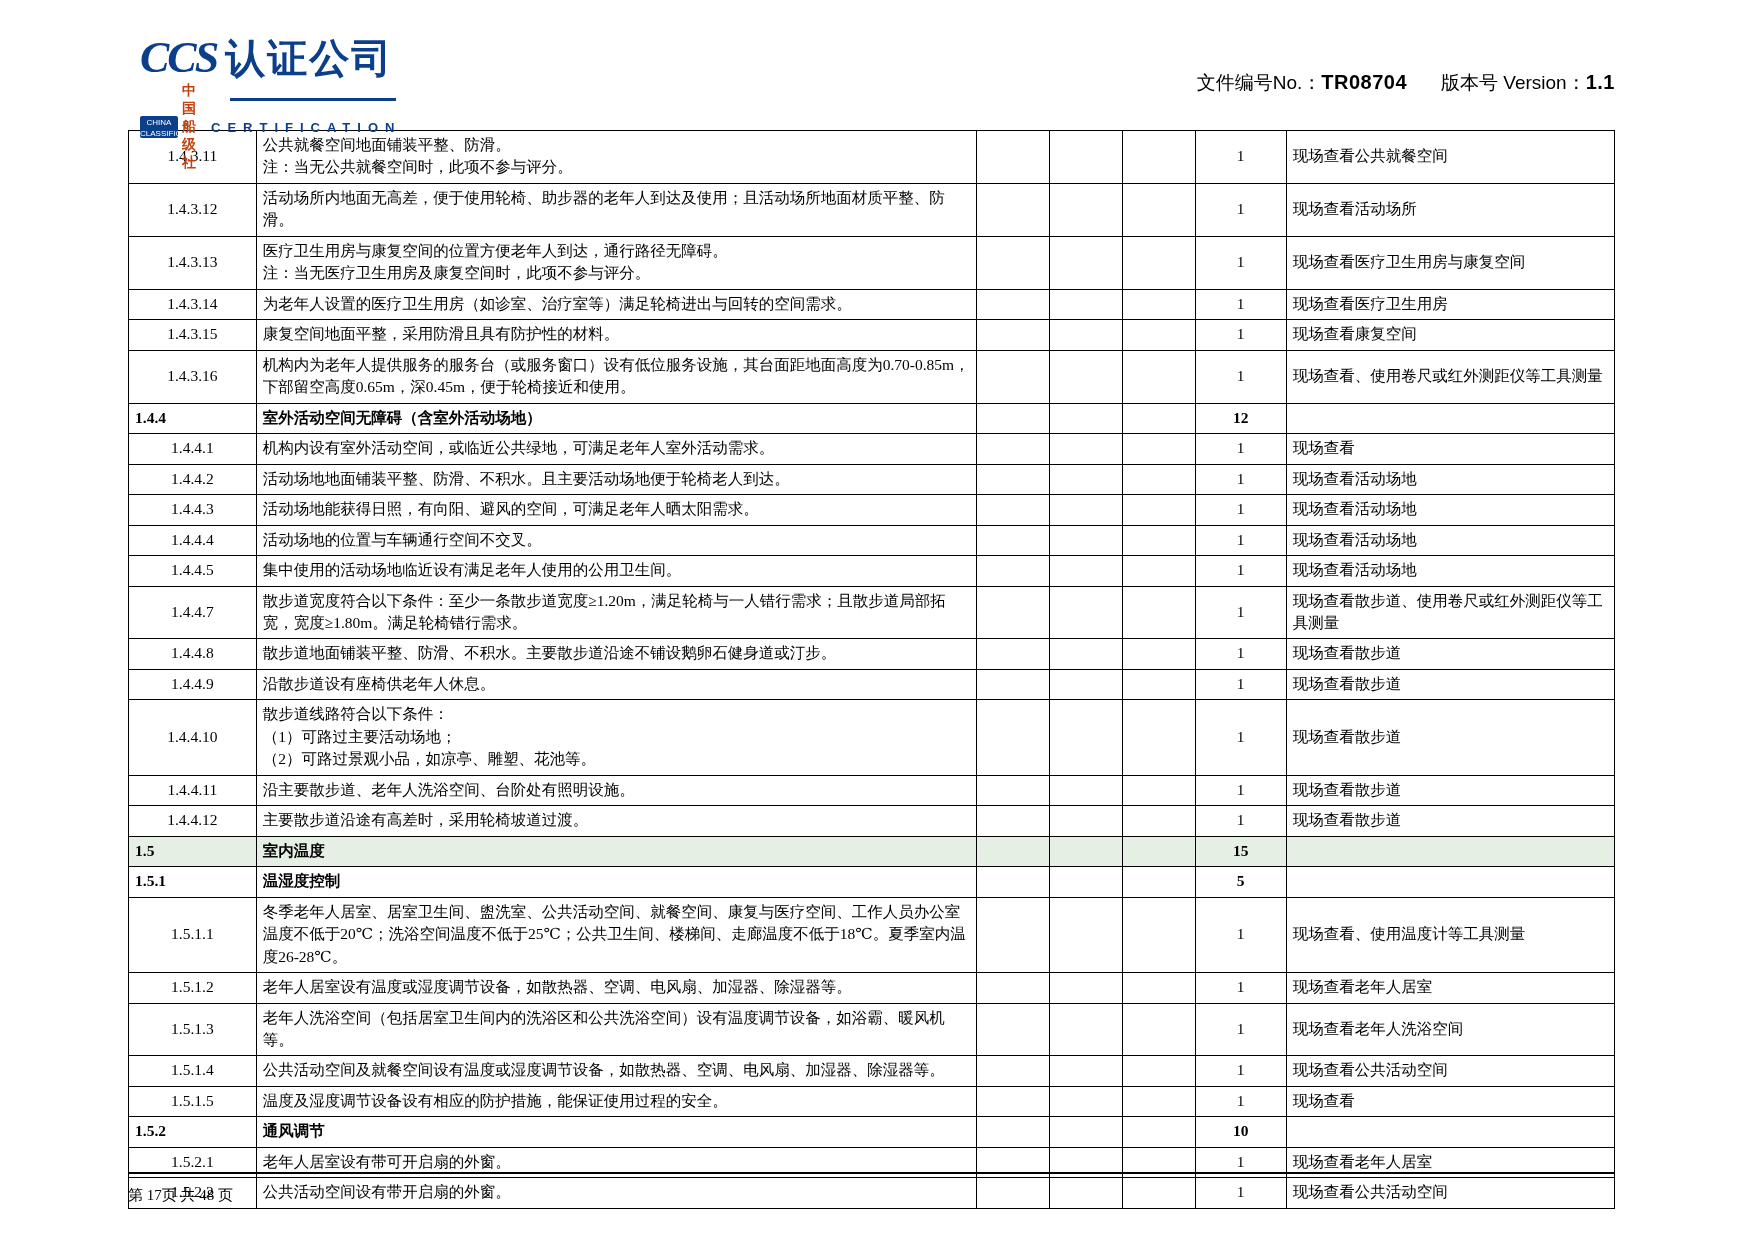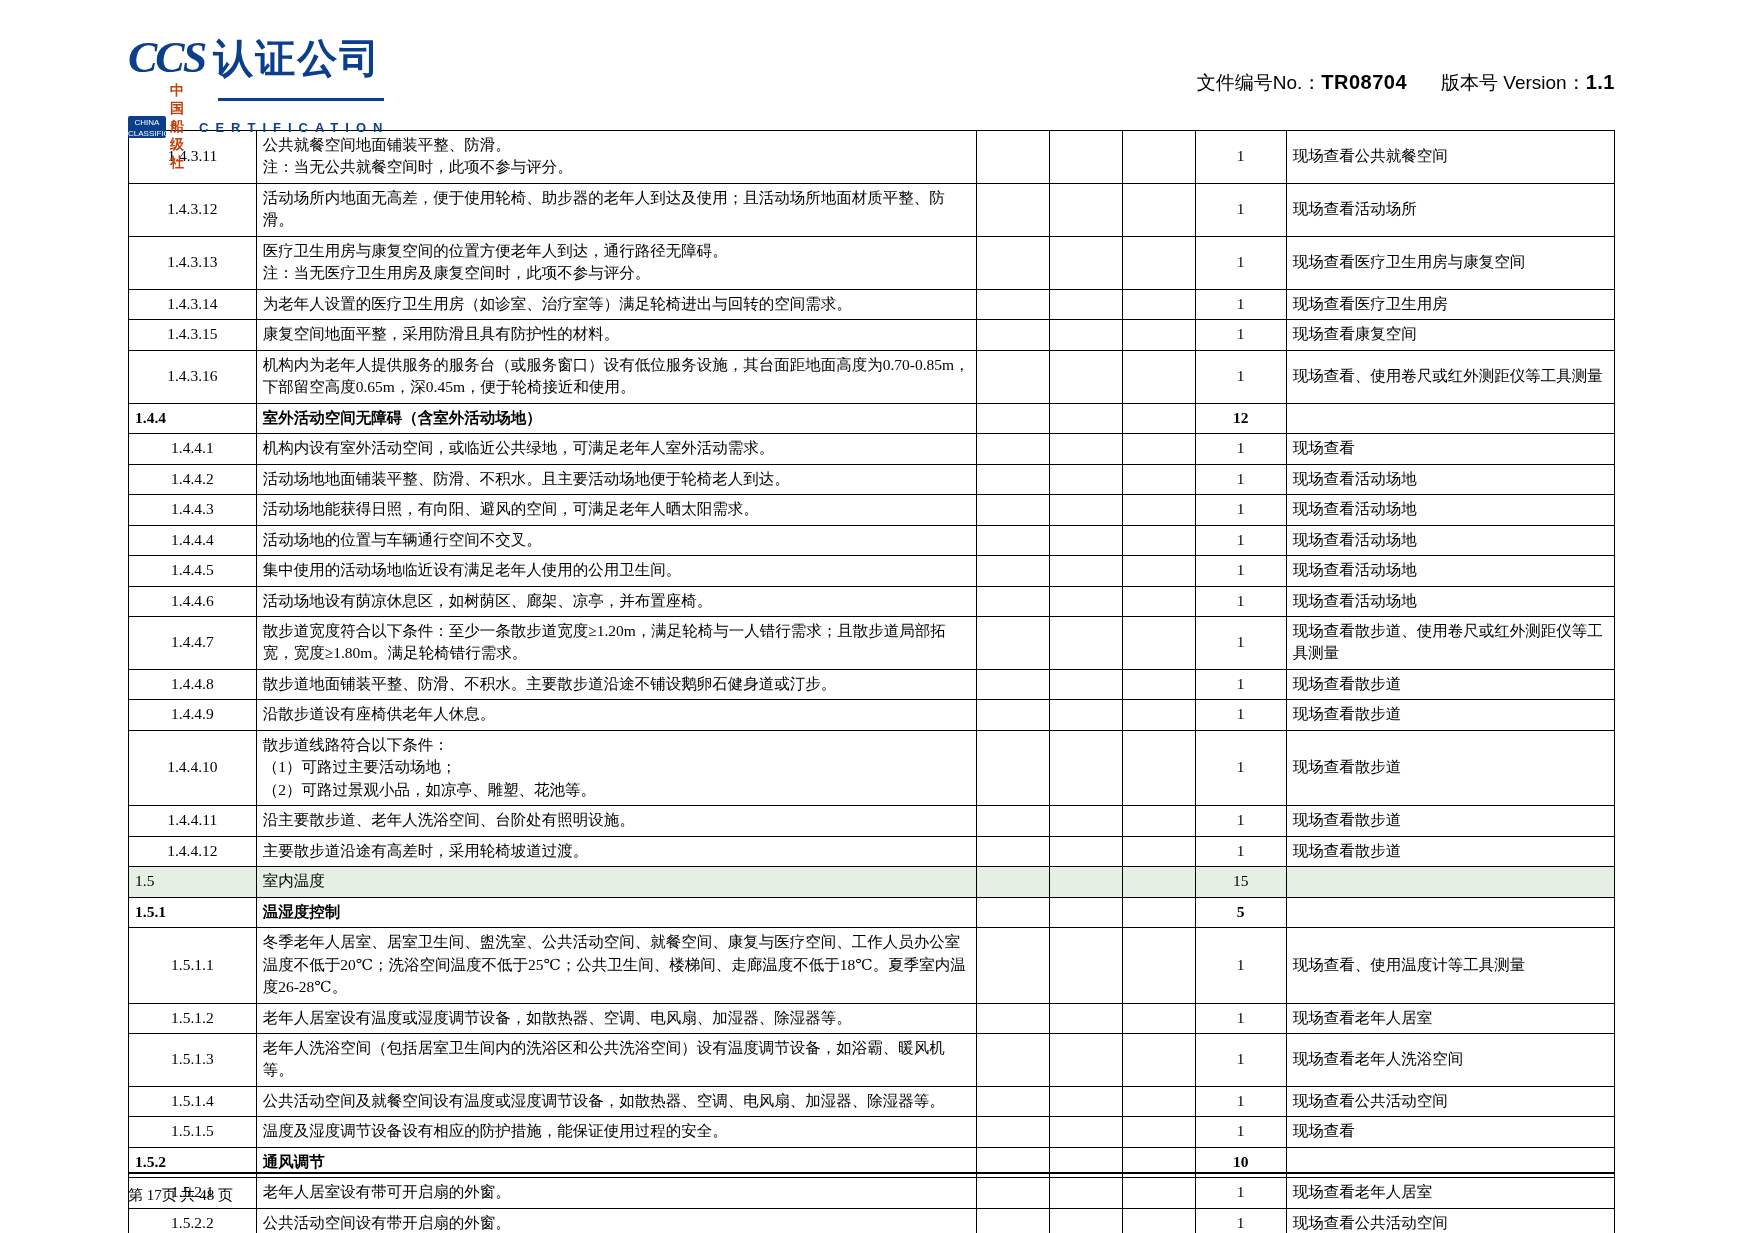--- a/index.html
+++ b/index.html
@@ -23,21 +23,21 @@
   }
 
   
   .header {
     position: relative;
     height: 92px;
     margin: 26px 128px 0 128px;
   }
   .logo-wrap {
     position: absolute;
-    left: 0;
+    left: 12px;
     top: 10px;
     width: 256px;
     height: 72px;
   }
   .logo-ccs {
     font-family: "Liberation Serif", serif;
     font-weight: bold;
     font-size: 44px;
     color: #0b3f8c;
     letter-spacing: -2px;
@@ -127,21 +127,21 @@
     font-family: "Liberation Serif", "DejaVu Serif", serif;
   }
   .c-code { width: 112px; text-align: center; }
   .c-desc { width: 632px; text-align: left; }
   .c-e1 { width: 64px; }
   .c-e2 { width: 64px; }
   .c-e3 { width: 64px; }
   .c-score { width: 80px; text-align: center; }
   .c-method { width: 288px; text-align: left; }
 
-  tr.section td { font-weight: normal; background: #e6efe3; }
+  tr.section td { font-weight: bold; background: #e6efe3; }
   tr.subsection td { font-weight: bold; }
   tr.section .c-code, tr.subsection .c-code { text-align: left; }
   td.desc-multi { line-height: 1.5; }
 
   
   .footer {
     position: absolute;
     left: 128px;
     right: 128px;
     bottom: 54px;
@@ -292,29 +292,20 @@
         <tr>
           <td class="c-code">1.4.4.5</td>
           <td class="c-desc">集中使用的活动场地临近设有满足老年人使用的公用卫生间。</td>
           <td class="c-e1">&nbsp;</td>
           <td class="c-e2">&nbsp;</td>
           <td class="c-e3">&nbsp;</td>
           <td class="c-score">1</td>
           <td class="c-method">现场查看活动场地</td>
         </tr>
         <tr>
-          <td class="c-code">1.4.4.6</td>
-          <td class="c-desc">活动场地设有荫凉休息区，如树荫区、廊架、凉亭，并布置座椅。</td>
-          <td class="c-e1">&nbsp;</td>
-          <td class="c-e2">&nbsp;</td>
-          <td class="c-e3">&nbsp;</td>
-          <td class="c-score">1</td>
-          <td class="c-method">现场查看活动场地</td>
-        </tr>
-        <tr>
           <td class="c-code">1.4.4.7</td>
           <td class="c-desc">散步道宽度符合以下条件：至少一条散步道宽度≥1.20m，满足轮椅与一人错行需求；且散步道局部拓宽，宽度≥1.80m。满足轮椅错行需求。</td>
           <td class="c-e1">&nbsp;</td>
           <td class="c-e2">&nbsp;</td>
           <td class="c-e3">&nbsp;</td>
           <td class="c-score">1</td>
           <td class="c-method">现场查看散步道、使用卷尺或红外测距仪等工具测量</td>
         </tr>
         <tr>
           <td class="c-code">1.4.4.8</td>

